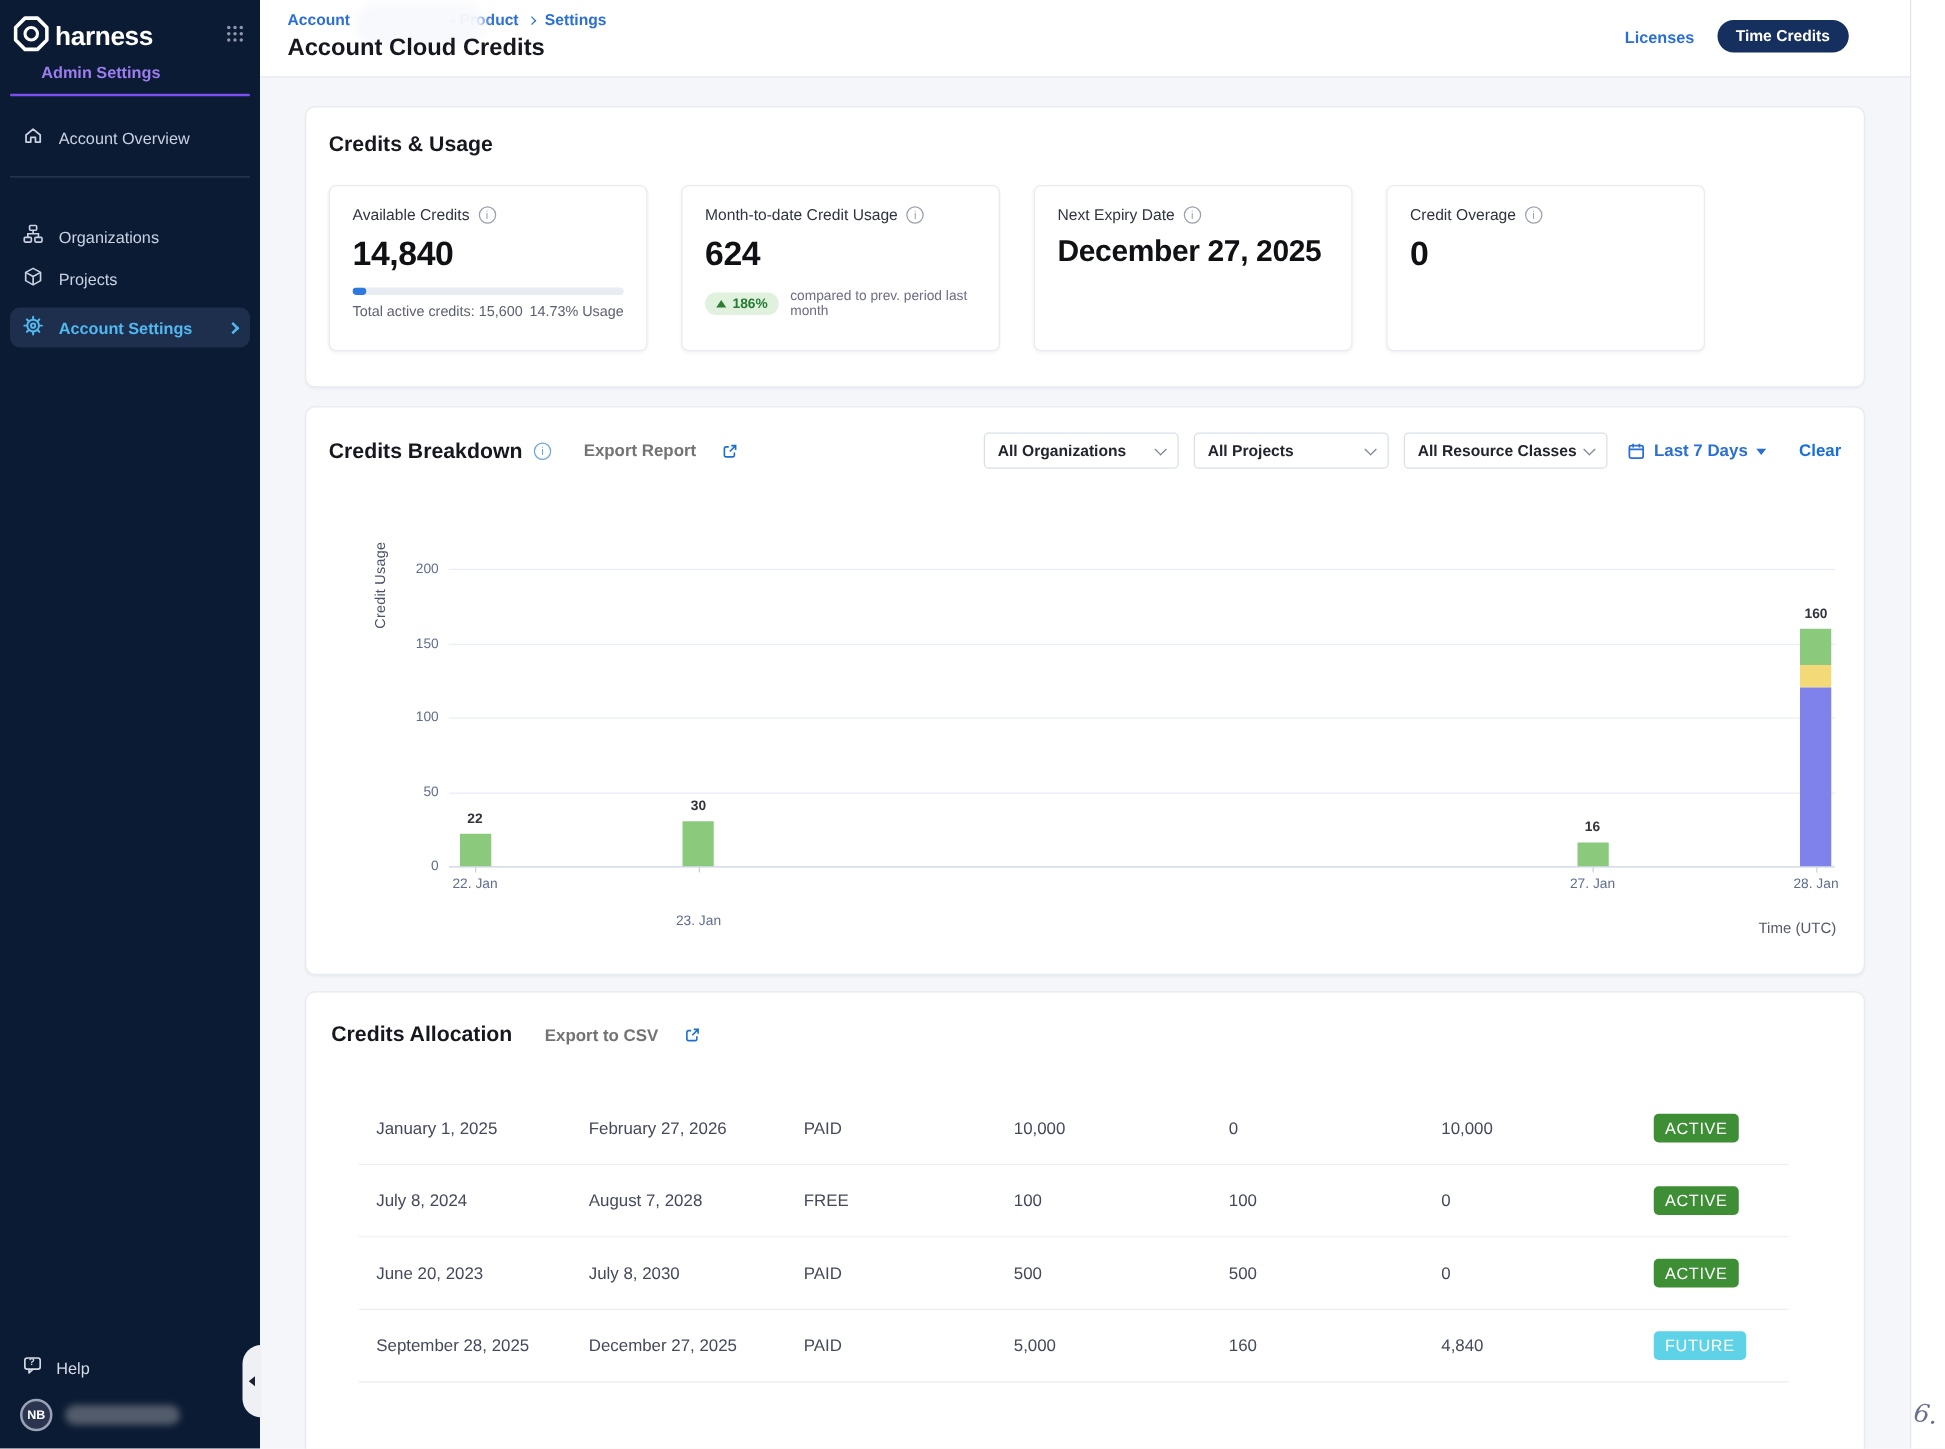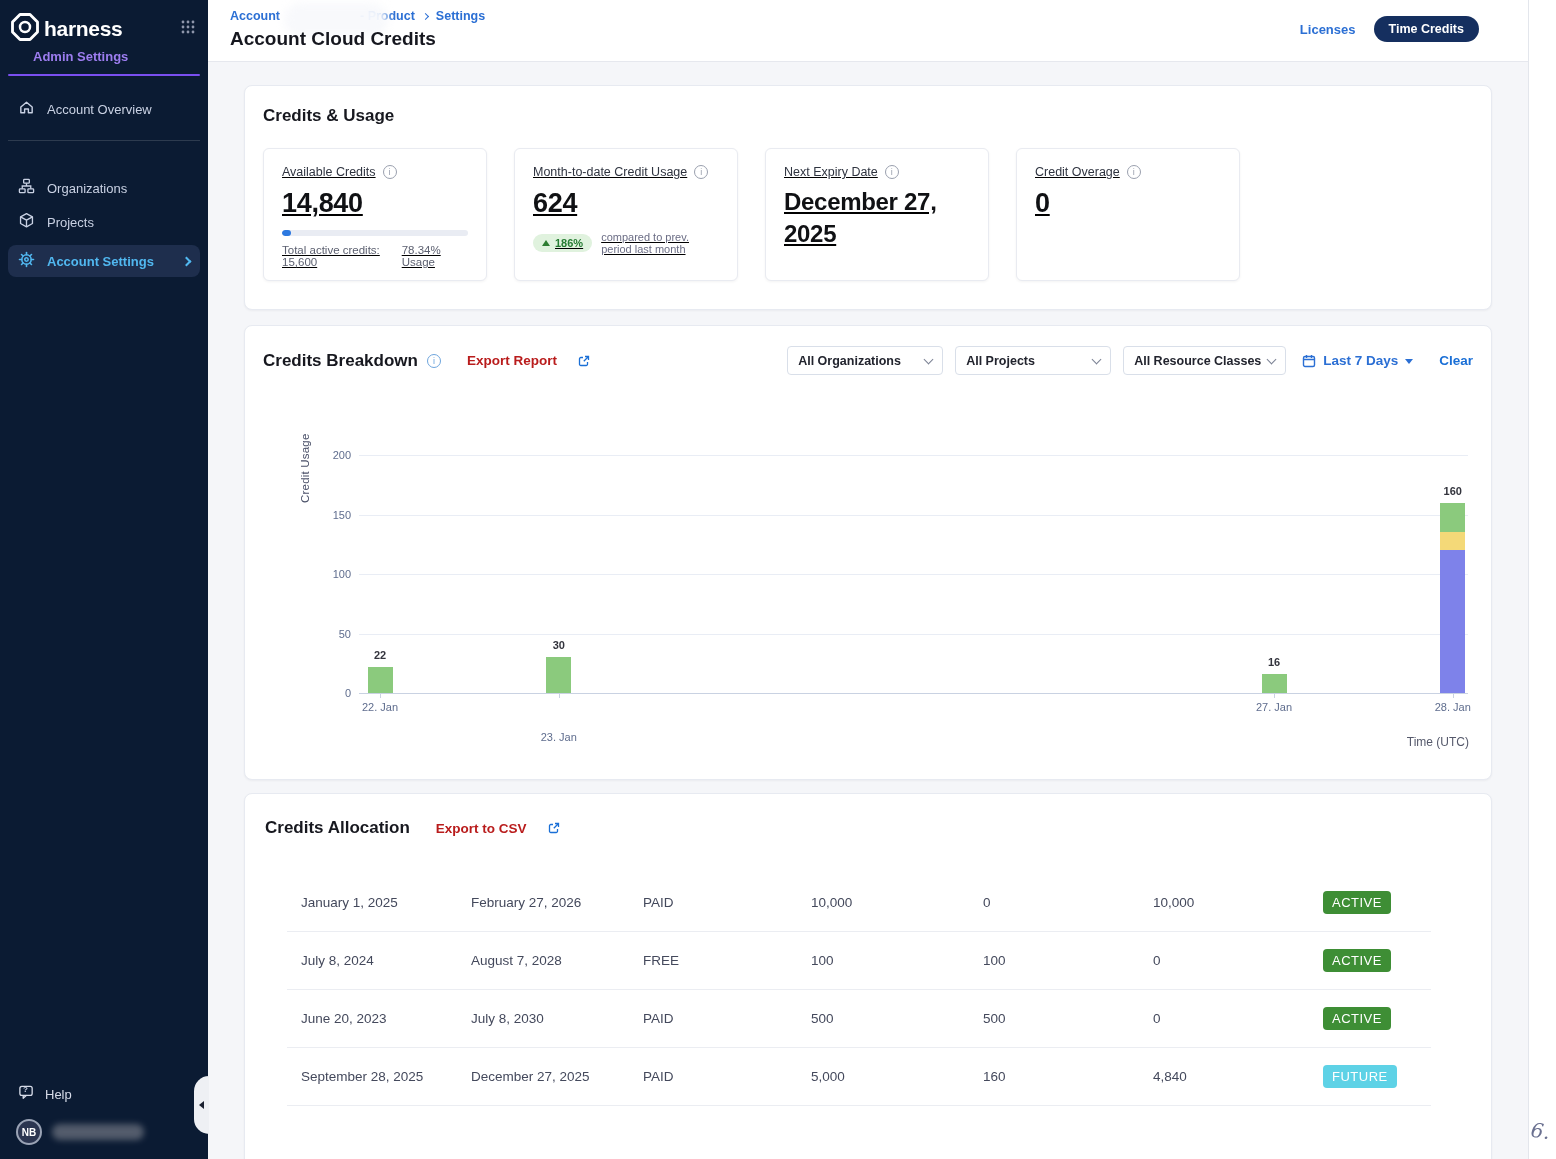--- a/index.html
+++ b/index.html
@@ -45,41 +45,41 @@
   .cc-pill { background: #152f5f; color: #fff; font-size: 12.5px; font-weight: bold; border: none; border-radius: 14px; padding: 6px 15px; cursor: pointer; }
   .crumb-blur { position: absolute; left: 54px; top: -6px; width: 104px; height: 34px; background: rgba(248,249,252,0.96); border-radius: 17px; filter: blur(4px); pointer-events: none; }
 
   
   .panel { position: absolute; left: 36px; width: 1248px; background: #fff; border: 1px solid #e7eaf1; border-radius: 8px; box-shadow: 0 1px 2px rgba(31,41,55,0.05); }
   .panel-title { font-size: 17px; font-weight: bold; color: #17181f; }
 
   
   #usage-panel { top: 85px; height: 225px; padding: 20px 18px; }
   .stat-row { display: flex; gap: 27px; margin-top: 22px; }
-  .stat-card { width: 224px; height: 133px; background: #fff; border: 1px solid #e9ebf1; border-radius: 6px; box-shadow: 0 1px 3px rgba(0,0,0,0.05); padding: 16px 18px; text-decoration: underline; }
+  .stat-card { width: 255px; height: 133px; background: #fff; border: 1px solid #e9ebf1; border-radius: 6px; box-shadow: 0 1px 3px rgba(0,0,0,0.05); padding: 16px 18px; }
   .stat-label-row { display: flex; align-items: center; gap: 7px; font-size: 12.5px; color: #2f3440; }
   .info-icon { width: 14px; height: 14px; border: 1.2px solid #9aa0ae; border-radius: 50%; position: relative; flex: 0 0 auto; }
   .info-icon::after { content: "i"; position: absolute; left: 0; top: 0; width: 100%; height: 100%; display: flex; align-items: center; justify-content: center; font-size: 9px; color: #9aa0ae; font-style: normal; }
   .info-icon.blue { border-color: #6ea5dd; }
   .info-icon.blue::after { color: #6ea5dd; }
   .stat-value { font-size: 27px; font-weight: bold; color: #101114; margin-top: 9px; letter-spacing: -0.3px; }
   .stat-value.date { font-size: 24px; line-height: 1.32; margin-top: 7px; }
   .progress-track { margin-top: 11px; height: 6px; background: #e9ecf3; border-radius: 3px; overflow: hidden; }
   .progress-fill { height: 100%; background: #2d79e0; border-radius: 3px; }
   .stat-foot { display: flex; justify-content: space-between; margin-top: 8px; font-size: 11.5px; color: #5c6070; }
   .delta-row { display: flex; align-items: center; gap: 9px; margin-top: 12px; }
   .delta-badge { display: flex; align-items: center; gap: 5px; background: #e0f2de; border-radius: 10px; padding: 3px 9px; font-size: 11px; font-weight: bold; color: #267c33; }
   .up-tri { border-left: 4px solid transparent; border-right: 4px solid transparent; border-bottom: 6px solid #2e7d32; }
   .delta-note { font-size: 11px; color: #6b6d85; }
 
   
   #breakdown-panel { top: 325px; height: 455px; padding: 20px 18px; }
   .bd-header { display: flex; align-items: center; }
   .bd-title-group { display: flex; align-items: center; gap: 9px; }
-  .export-link { display: flex; align-items: center; gap: 21px; color: #b91c1c; font-size: 13.5px; font-weight: bold; margin-left: 26px; cursor: pointer; }
+  .export-link { display: flex; align-items: center; gap: 21px; color: #737373; font-size: 13.5px; font-weight: bold; margin-left: 26px; cursor: pointer; }
   .filters { margin-left: auto; display: flex; align-items: center; gap: 12px; }
   .select-box { display: flex; align-items: center; justify-content: space-between; width: 156px; height: 29px; border: 1px solid #d9dfe9; border-radius: 4px; background: #fff; padding: 0 10px; font-size: 12.5px; font-weight: 600; color: #22242e; cursor: pointer; }
   .select-box.w163 { width: 163px; }
   .chev-down { width: 7px; height: 7px; border-right: 1.5px solid #7b8294; border-bottom: 1.5px solid #7b8294; transform: rotate(45deg); margin-top: -3px; }
   .daterange { display: flex; align-items: center; gap: 7px; color: #2b6fd4; font-size: 13.5px; font-weight: bold; cursor: pointer; margin-left: 4px; }
   .caret-down { border-left: 4px solid transparent; border-right: 4px solid transparent; border-top: 5px solid #2b6fd4; margin-top: 2px; }
   .clear-link { color: #1a6fd6; font-size: 13.5px; font-weight: bold; margin-left: 14px; cursor: pointer; }
 
   .chart-wrap { position: relative; height: 360px; margin-top: 8px; }
   .y-title { position: absolute; left: 36px; top: 120px; transform: rotate(-90deg); transform-origin: left top; font-size: 11.5px; color: #4a5068; letter-spacing: 0.2px; }
@@ -238,21 +238,21 @@
           <div class="stat-label-row">
             <span>Available Credits</span>
             <span class="info-icon"></span>
           </div>
           <div class="stat-value">14,840</div>
           <div class="progress-track">
             <div class="progress-fill" id="avail-progress" style="width: 4.87%;"></div>
           </div>
           <div class="stat-foot">
             <span>Total active credits: 15,600</span>
-            <span>78.34% Usage</span>
+            <span>14.73% Usage</span>
           </div>
         </div>
 
         <div class="stat-card">
           <div class="stat-label-row">
             <span>Month-to-date Credit Usage</span>
             <span class="info-icon"></span>
           </div>
           <div class="stat-value">624</div>
           <div class="delta-row">

